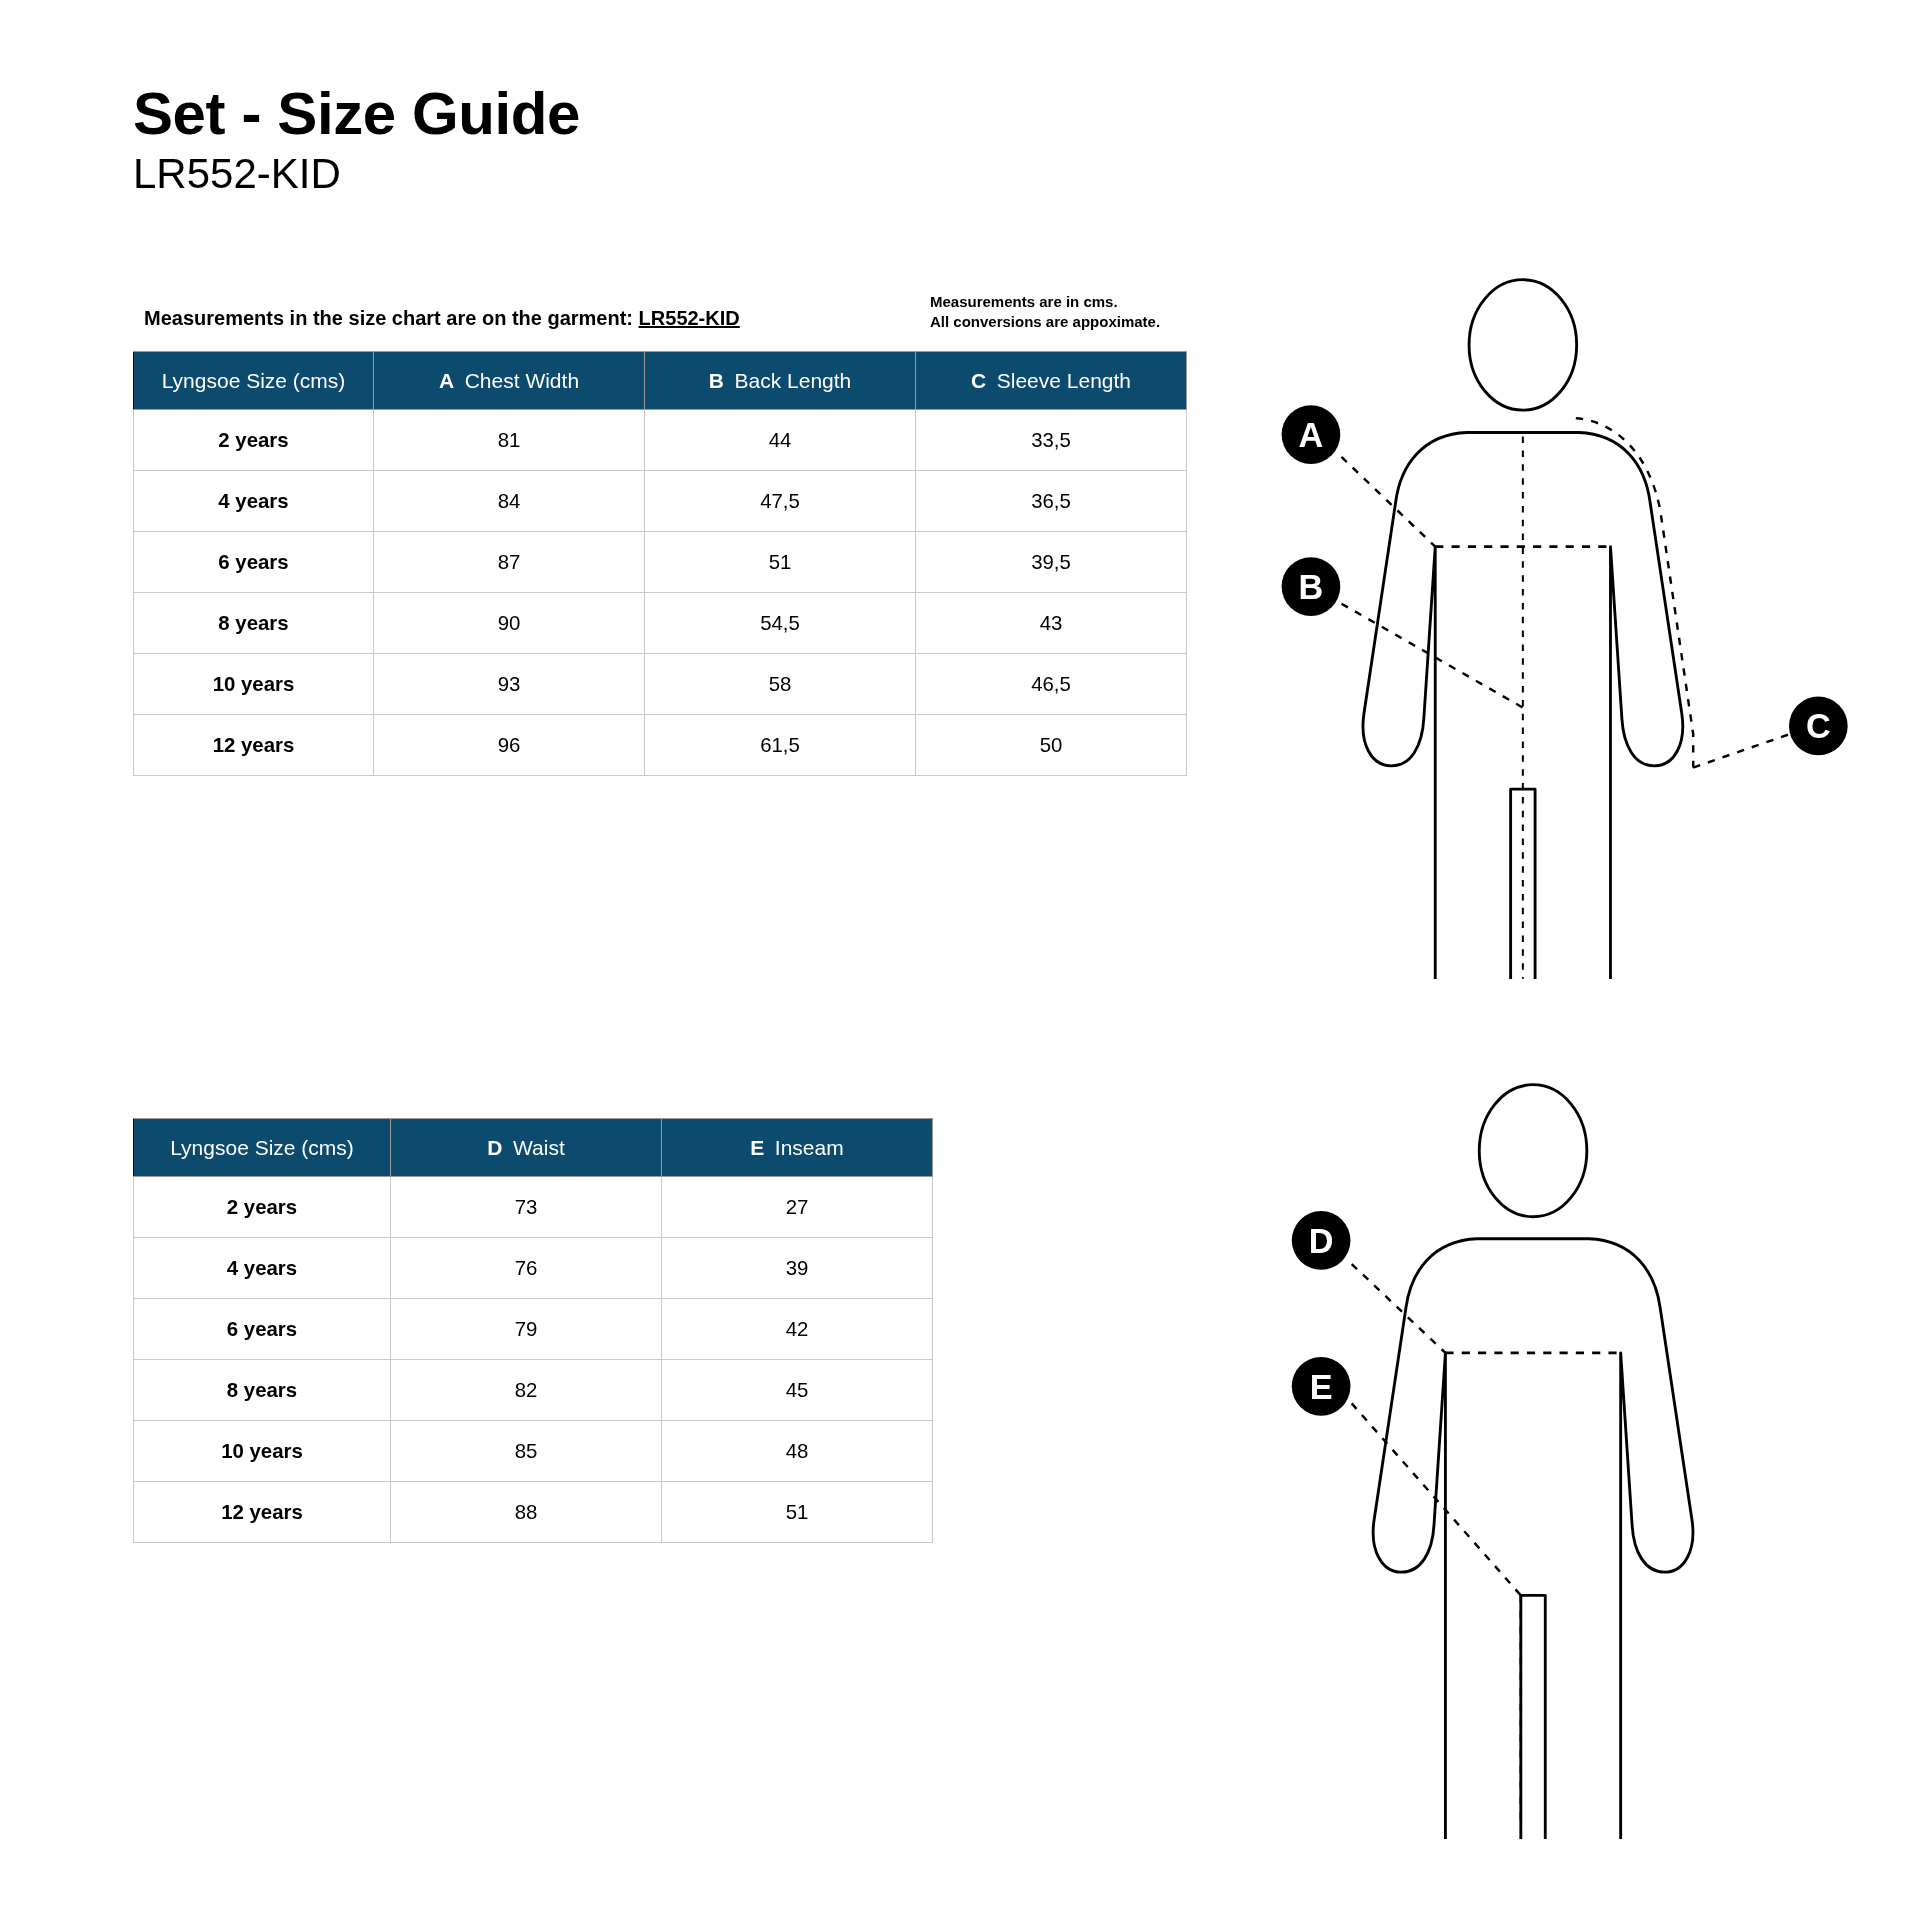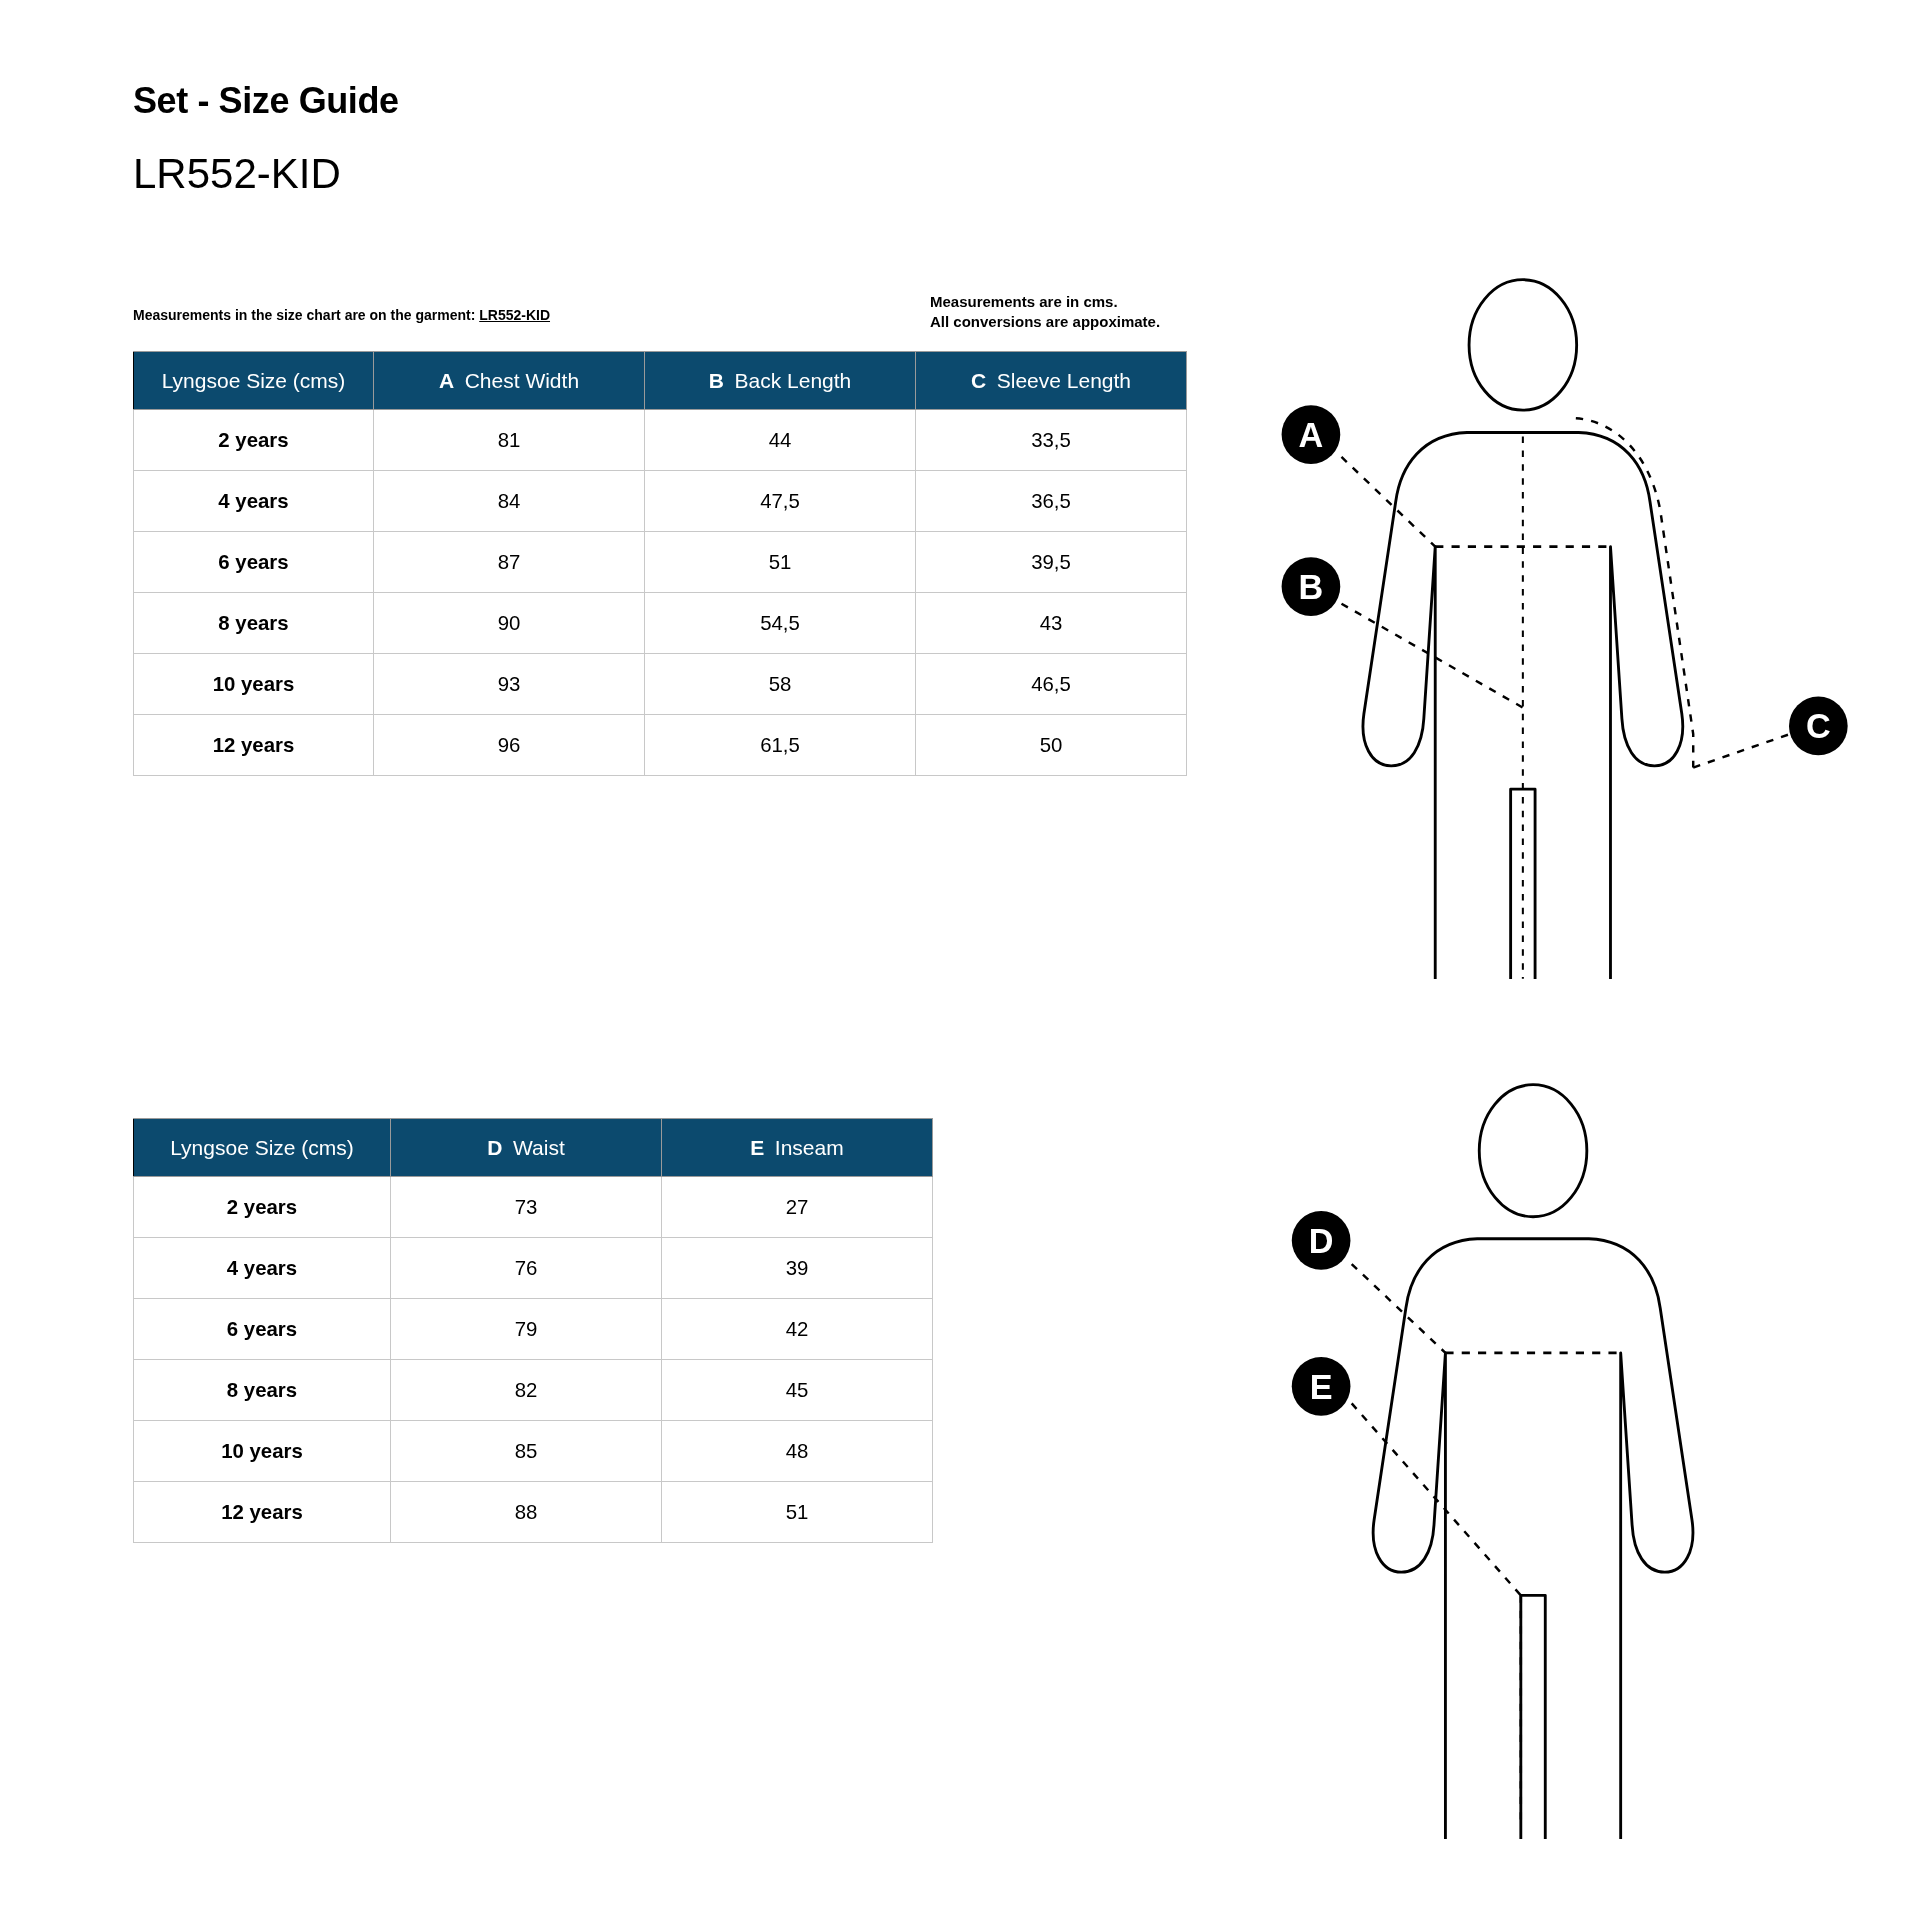--- a/index.html
+++ b/index.html
@@ -14,42 +14,42 @@
     font-family: "Liberation Sans", sans-serif;
     color: #000000;
     overflow: hidden;
   }
 
   
   #doc-title {
     position: absolute;
     left: 133px;
     top: 82px;
-    font-size: 36px;
+    font-size: 60px;
     font-weight: bold;
     letter-spacing: -0.4px;
     line-height: 1.05;
     white-space: nowrap;
   }
   #doc-subtitle {
     position: absolute;
     left: 133px;
     top: 152px;
     font-size: 42px;
     font-weight: normal;
     line-height: 1.05;
     white-space: nowrap;
   }
 
   
   #garment-note {
     position: absolute;
-    left: 133px;
+    left: 144px;
     top: 307px;
-    font-size: 14px;
+    font-size: 20px;
     font-weight: bold;
     white-space: nowrap;
   }
   #garment-note .code {
     text-decoration: underline;
     font-weight: bold;
   }
   #units-note {
     position: absolute;
     left: 930px;

